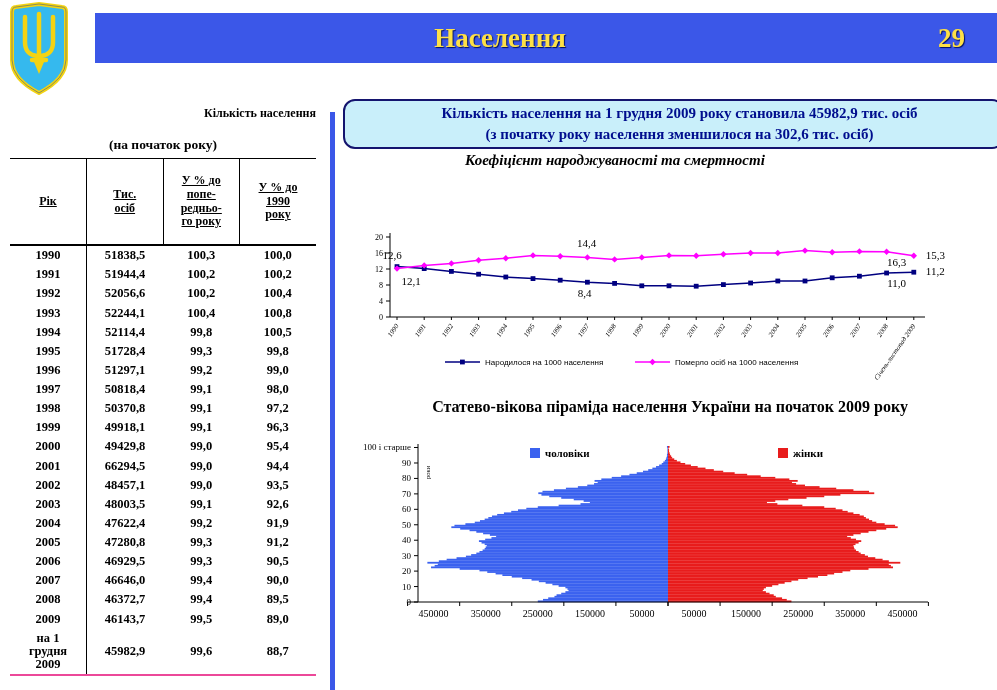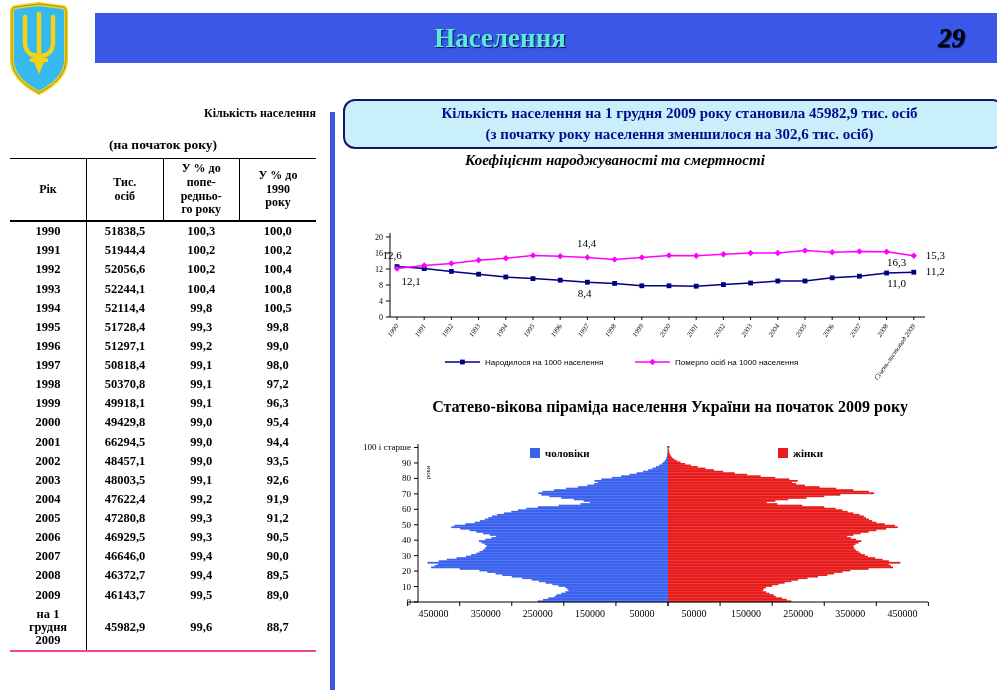--- a/index.html
+++ b/index.html
@@ -3,40 +3,40 @@
 <meta charset="utf-8">
 <style>
   html,body{margin:0;padding:0;background:#fff;}
   .page{position:relative;width:997px;height:690px;background:#ffffff;overflow:hidden;
         font-family:"Liberation Serif",serif;color:#000;}
 
   
   .coat{position:absolute;left:8px;top:2px;width:62px;height:93px;}
   .header-bar{position:absolute;left:95px;top:13px;width:902px;height:50px;background:#3b57e8;}
   .header-title{position:absolute;left:405px;top:50%;transform:translate(-50%,-50%);
-    font-size:27px;font-weight:bold;color:#5eead4;text-shadow:1px 1px 1px #001060;}
+    font-size:27px;font-weight:bold;color:#fde047;text-shadow:1px 1px 1px #001060;}
   .header-page{position:absolute;right:32px;top:50%;transform:translateY(-50%);
-    font-size:27px;font-weight:bold;color:#000000;text-shadow:1px 1px 1px #001060;font-style:italic;}
+    font-size:27px;font-weight:bold;color:#fde047;text-shadow:1px 1px 1px #001060;}
 
   
   .info-box{position:absolute;left:343px;top:99px;width:645px;height:46px;background:#c9effa;
     border:2px solid #14146e;border-radius:12px;display:flex;flex-direction:column;
     justify-content:center;align-items:center;font-weight:bold;font-size:15px;color:#000e8e;line-height:1.4;padding-left:12px;}
 
   
   .vsep{position:absolute;left:330px;top:112px;width:5px;height:578px;background:#3b57e8;}
 
   
   .table-wrap{position:absolute;left:10px;top:106px;width:306px;}
   .tbl-title{text-align:right;font-size:12px;font-weight:bold;}
   .tbl-sub{text-align:center;font-size:13.5px;font-weight:bold;margin-top:16px;}
   table.pop{width:100%;border-collapse:collapse;margin-top:5px;}
   table.pop th{border-top:1.5px solid #000;border-bottom:2px solid #000;
-    font-size:12px;font-weight:bold;line-height:1.15;padding:3px 1px;vertical-align:middle;
-    white-space:pre-line;text-align:center;}
+    font-size:12px;font-weight:bold;line-height:1.15;padding:15px 1px;vertical-align:middle;
+    white-space:pre-line;text-align:center;text-decoration:underline;}
   table.pop th + th{border-left:1px solid #000;}
   table.pop td{font-size:12.5px;font-weight:bold;text-align:center;padding:3px 0;line-height:1.05;}
   table.pop td:first-child{border-right:1px solid #000;white-space:pre-line;}
   table.pop tr:last-child td{border-bottom:2px solid #ec4899;}
 
   
   .linechart{position:absolute;left:345px;top:152px;width:650px;height:250px;}
   .chart-title{width:540px;text-align:center;font-size:15px;font-weight:bold;font-style:italic;}
   #lineChart{position:absolute;left:0;top:70px;}
   .pyramid{position:absolute;left:345px;top:398px;width:650px;height:292px;}

